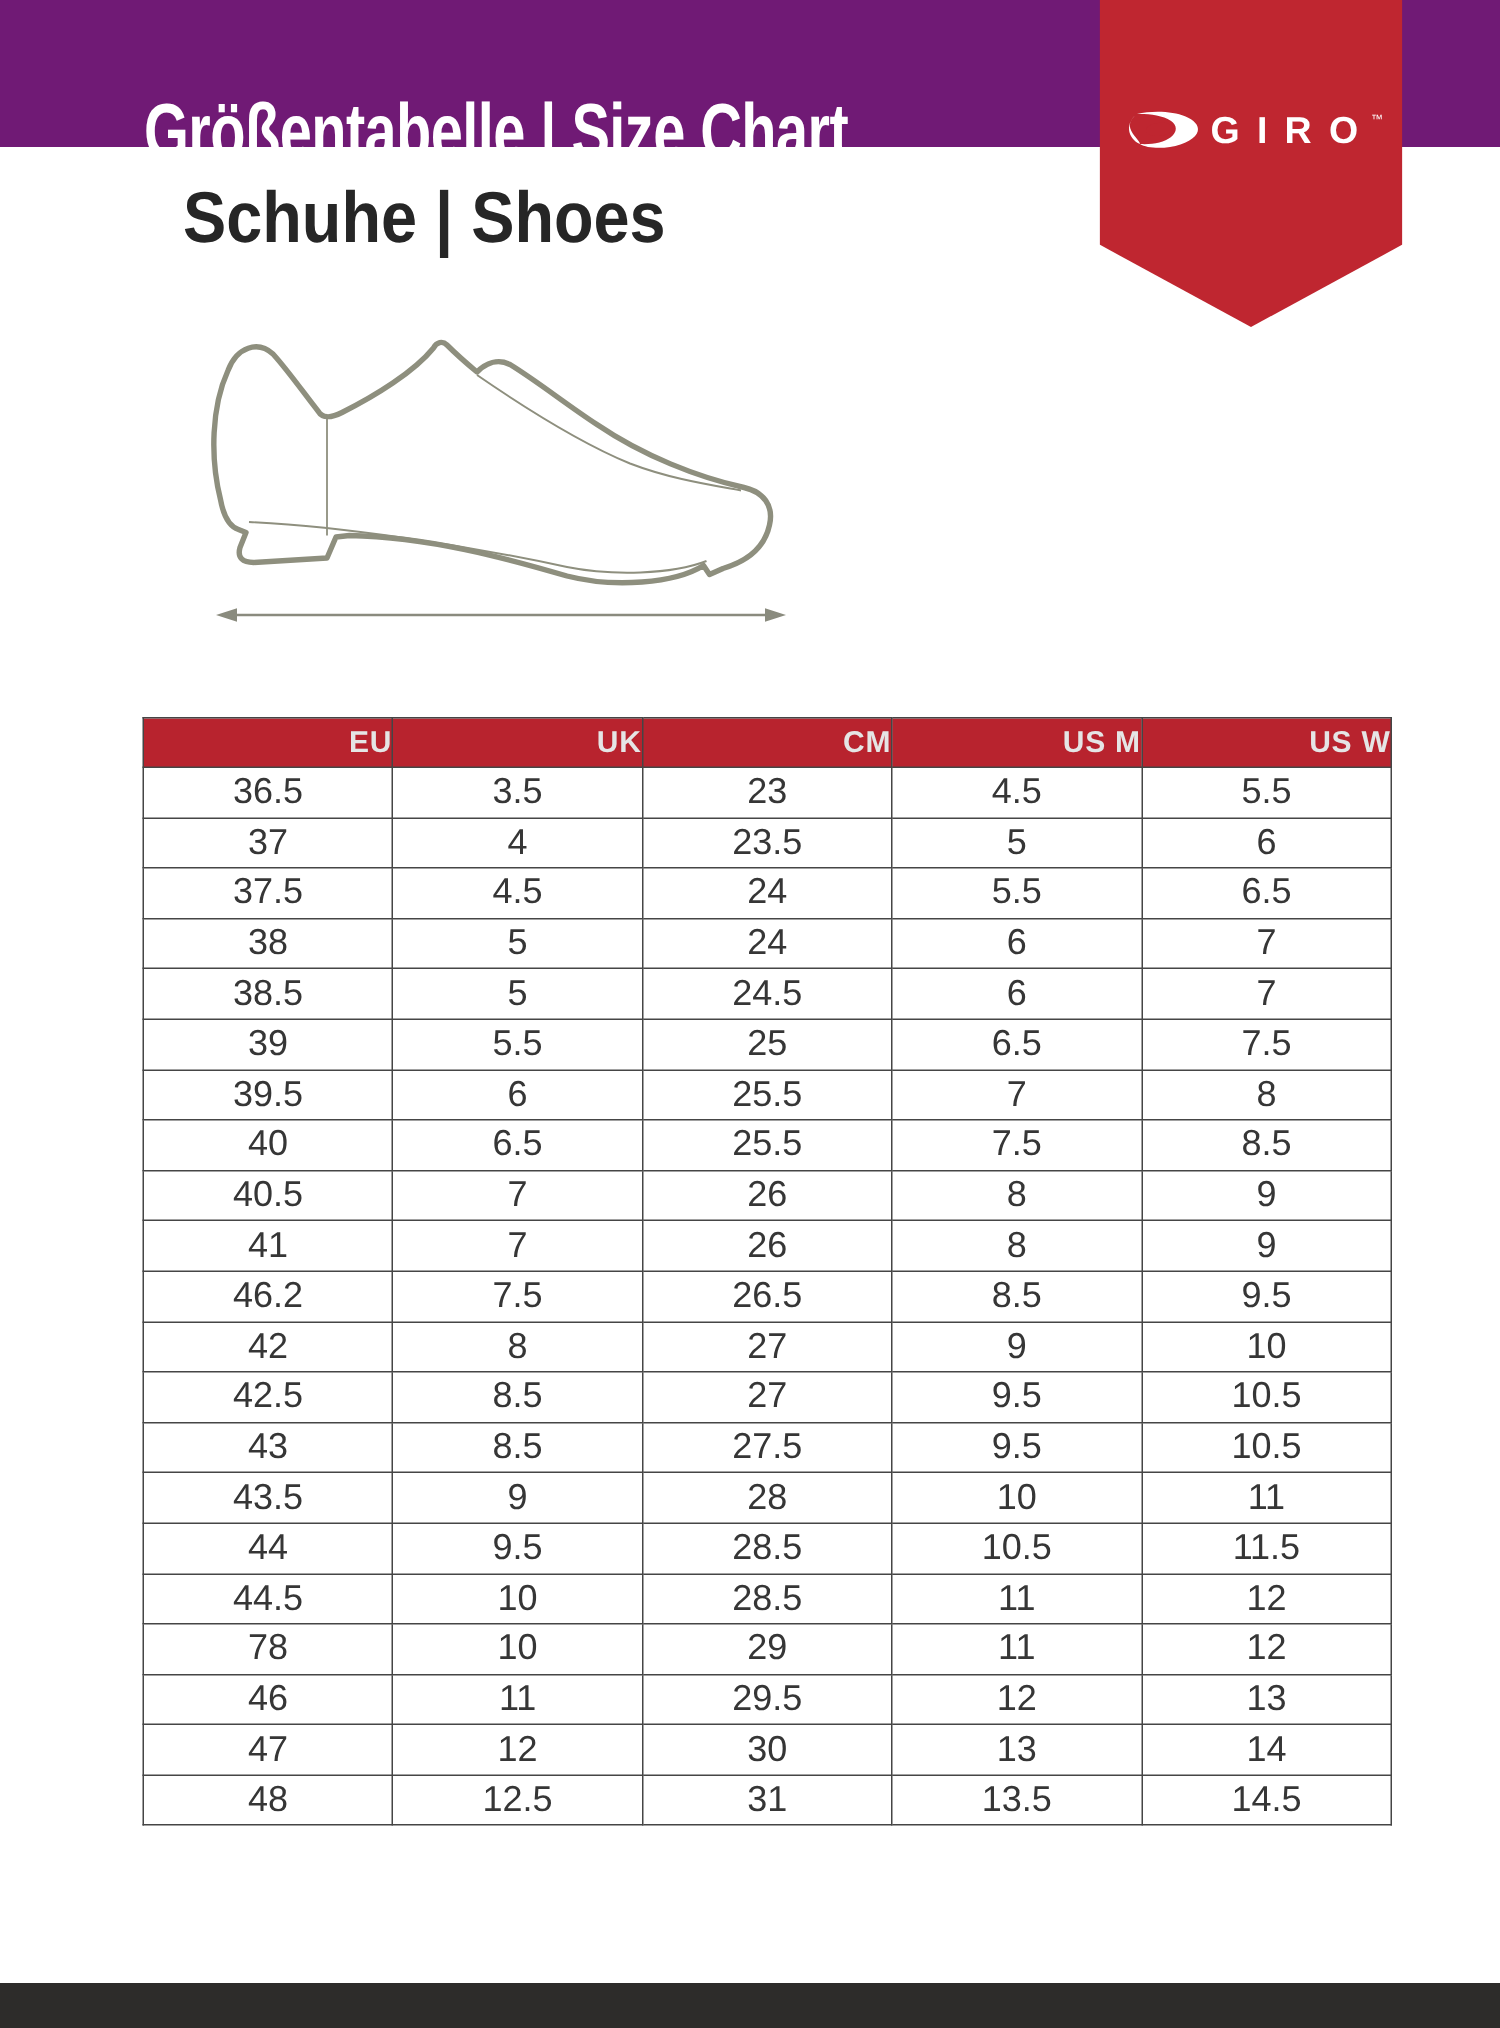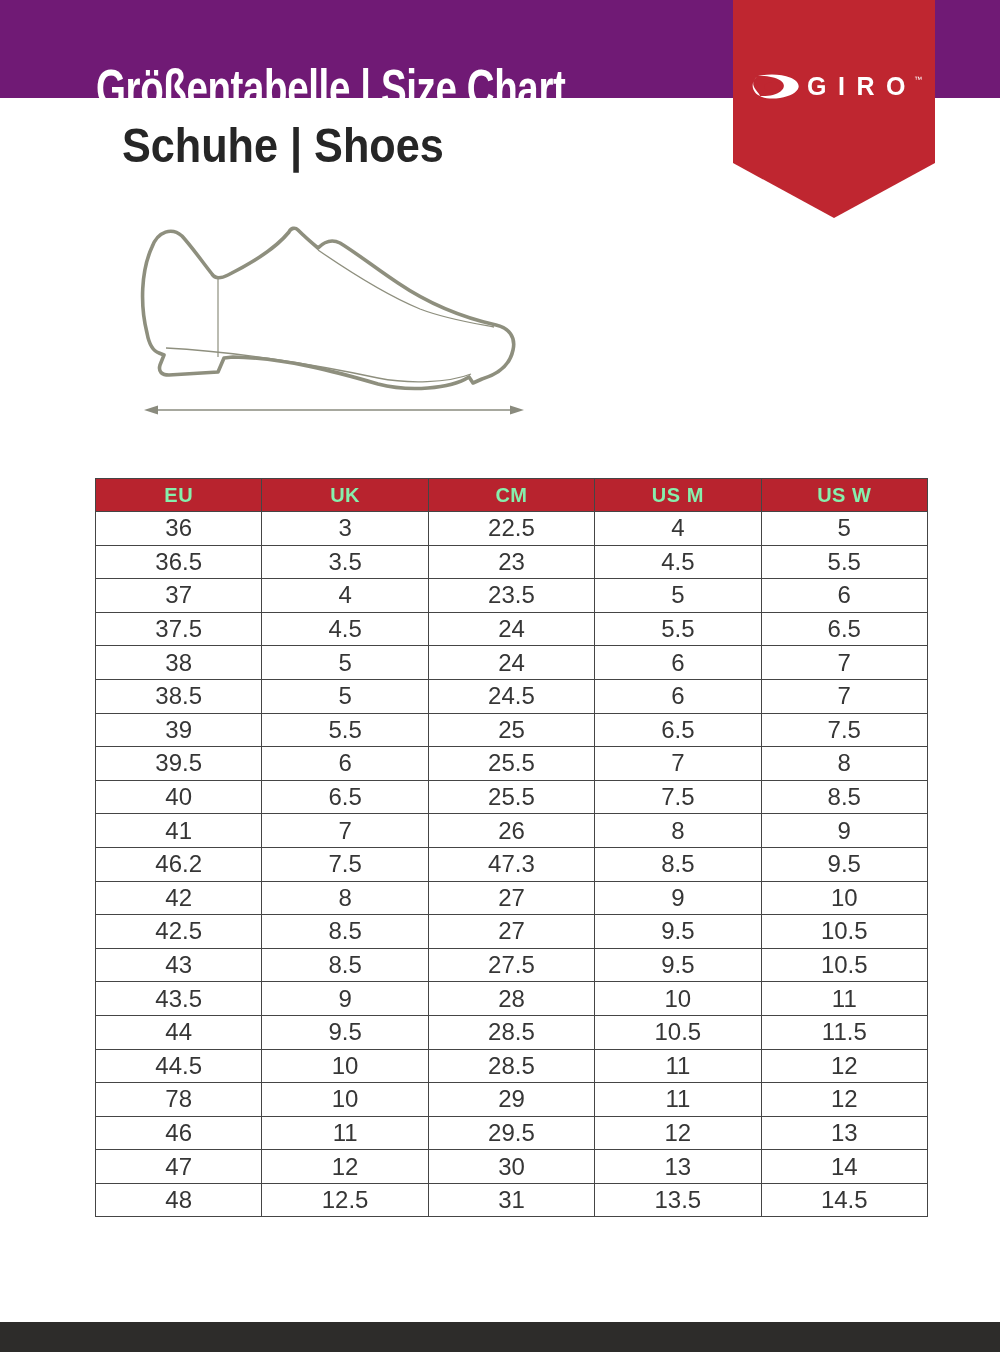--- a/index.html
+++ b/index.html
@@ -21,23 +21,23 @@
     background:#bf2630; z-index:3;
     clip-path:polygon(0 0, 100% 0, 100% 74.8%, 50% 100%, 0 74.8%); }
   .giro-logo { position:absolute; left:752px; top:73px; width:172px; height:28px; z-index:4; }
 
   
   .shoe-wrap { position:absolute; left:138px; top:226px; width:392px; height:200px; }
 
   
   .size-table { position:absolute; left:95px; top:478px; width:833px;
     border-collapse:collapse; table-layout:fixed; text-align:center; z-index:1; }
-  .size-table th { width:20%; background:#b8232e; color:#86efac;
+  .size-table th { width:20%; background:#b8232e; color:#e5e5e5;
     font-size:20px; font-weight:bold; letter-spacing:0.5px; height:33px;
-    border:1.5px solid #454545; }
+    border:1.5px solid #454545;text-align:right; }
   .size-table td { font-size:24px; color:#363636; height:33.6px;
     background:#ffffff; border:1.5px solid #454545; font-weight:normal; }
 
   
   .bottom-bar { position:absolute; left:0; top:1322px; width:1000px; height:30px;
     background:#2d2c2a; }
 </style>
 </head>
 <body>
 
@@ -109,27 +109,20 @@
     <tr>
       <th>EU</th>
       <th>UK</th>
       <th>CM</th>
       <th>US M</th>
       <th>US W</th>
     </tr>
   </thead>
   <tbody>
       <tr>
-        <td>36</td>
-        <td>3</td>
-        <td>22.5</td>
-        <td>4</td>
-        <td>5</td>
-      </tr>
-      <tr>
         <td>36.5</td>
         <td>3.5</td>
         <td>23</td>
         <td>4.5</td>
         <td>5.5</td>
       </tr>
       <tr>
         <td>37</td>
         <td>4</td>
         <td>23.5</td>
@@ -172,30 +165,37 @@
         <td>8</td>
       </tr>
       <tr>
         <td>40</td>
         <td>6.5</td>
         <td>25.5</td>
         <td>7.5</td>
         <td>8.5</td>
       </tr>
       <tr>
+        <td>40.5</td>
+        <td>7</td>
+        <td>26</td>
+        <td>8</td>
+        <td>9</td>
+      </tr>
+      <tr>
         <td>41</td>
         <td>7</td>
         <td>26</td>
         <td>8</td>
         <td>9</td>
       </tr>
       <tr>
         <td>46.2</td>
         <td>7.5</td>
-        <td>47.3</td>
+        <td>26.5</td>
         <td>8.5</td>
         <td>9.5</td>
       </tr>
       <tr>
         <td>42</td>
         <td>8</td>
         <td>27</td>
         <td>9</td>
         <td>10</td>
       </tr>

